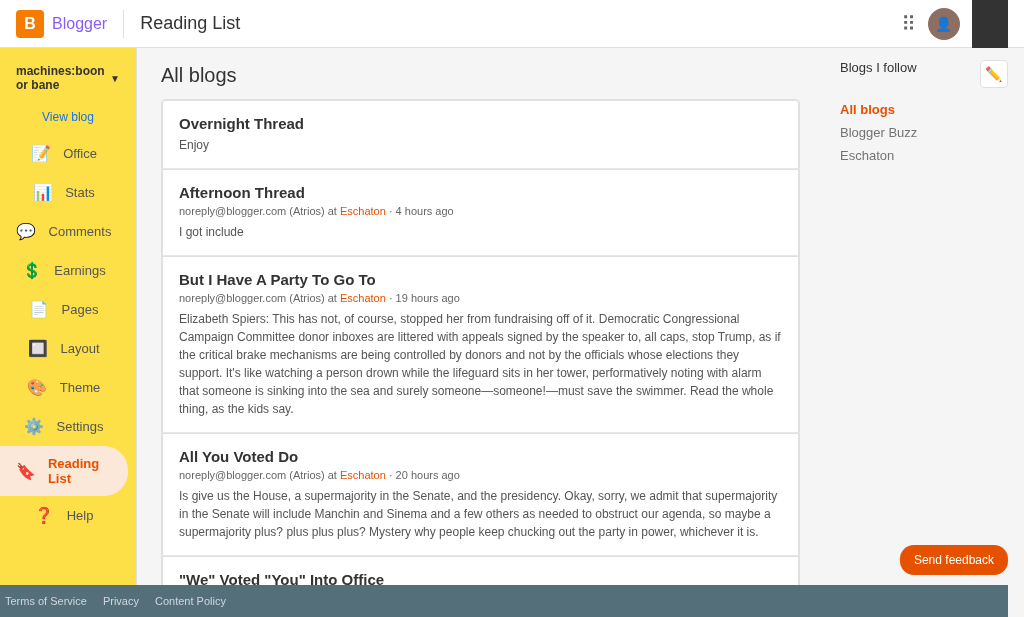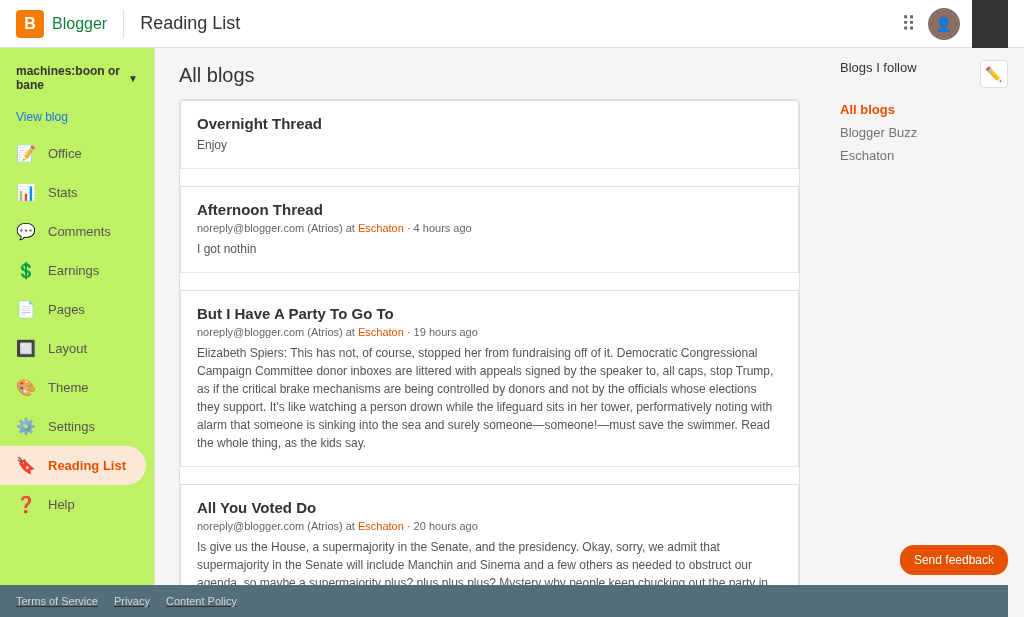--- a/index.html
+++ b/index.html
@@ -30,21 +30,21 @@
       display: flex;
       align-items: center;
       justify-content: center;
       color: #fff;
       font-size: 16px;
       font-weight: bold;
     }
     .header-brand {
       font-size: 16px;
       font-weight: normal;
-      color: #15803d;
+      color: #8b5cf6;
     }
     .header-divider {
       width: 1px;
       height: 28px;
       background: #e0e0e0;
       margin: 0 16px;
     }
     .header-title {
       font-size: 18px;
       font-weight: normal;
@@ -81,28 +81,29 @@
 
     
     .app-body {
       display: flex;
       margin-top: 48px;
       height: calc(617px - 48px);
     }
 
     
     .sidebar {
-      width: 155px;
-      background: #bef264;
+      width: 137px;
+      background: #fde047;
       border-right: 1px solid #e0e0e0;
       display: flex;
       flex-direction: column;
       padding-top: 8px;
       height: 100%;
       overflow-y: auto;
+      align-items: center;
     }
     .blog-selector {
       padding: 8px 16px;
       display: flex;
       align-items: center;
       gap: 4px;
     }
     .blog-selector-text {
       font-size: 12px;
       color: #333;
@@ -153,21 +154,21 @@
     }
     .all-blogs-title {
       font-size: 20px;
       color: #333;
       margin-bottom: 12px;
       font-weight: normal;
     }
     .blog-post-card {
       background: #fff;
       border: 1px solid #e0e0e0;
-      margin-bottom: 17px;
+      margin-bottom: 0;
       padding: 14px 16px;
       border-bottom: 1px solid #e8e8e8;
     }
     .blog-post-card:first-child { border-radius: 4px 4px 0 0; }
     .blog-post-card:last-child { border-radius: 0 0 4px 4px; border-bottom: 1px solid #e0e0e0; }
     .post-title {
       font-size: 15px;
       font-weight: bold;
       color: #333;
       margin-bottom: 4px;
@@ -227,23 +228,22 @@
     
     .footer-bar {
       position: fixed;
       bottom: 0;
       left: 0;
       right: 16px;
       height: 32px;
       background: #546e7a;
       display: flex;
       align-items: center;
-      padding: 0 16px;
+      padding: 0 5px;
       gap: 16px;
-      text-decoration: underline;
     }
     .footer-link {
       font-size: 11px;
       color: #cfd8dc;
       cursor: pointer;
     }
 
     
     .send-feedback-btn {
       position: fixed;
@@ -343,21 +343,21 @@
       <div class="blog-post-card">
         <div class="post-title">Overnight Thread</div>
         <div class="post-excerpt">Enjoy</div>
       </div>
 
       <div class="blog-post-card">
         <div class="post-title">Afternoon Thread</div>
         <div class="post-meta">
           <span>noreply@blogger.com (Atrios) at </span><span class="link">Eschaton</span><span> · 4 hours ago</span>
         </div>
-        <div class="post-excerpt">I got nothin</div>
+        <div class="post-excerpt">I got include</div>
       </div>
 
       <div class="blog-post-card">
         <div class="post-title">But I Have A Party To Go To</div>
         <div class="post-meta">
           <span>noreply@blogger.com (Atrios) at </span><span class="link">Eschaton</span><span> · 19 hours ago</span>
         </div>
         <div class="post-excerpt">Elizabeth Spiers: This has not, of course, stopped her from fundraising off of it. Democratic Congressional Campaign Committee donor inboxes are littered with appeals signed by the speaker to, all caps, stop Trump, as if the critical brake mechanisms are being controlled by donors and not by the officials whose elections they support. It's like watching a person drown while the lifeguard sits in her tower, performatively noting with alarm that someone is sinking into the sea and surely someone—someone!—must save the swimmer. Read the whole thing, as the kids say.</div>
       </div>
 

